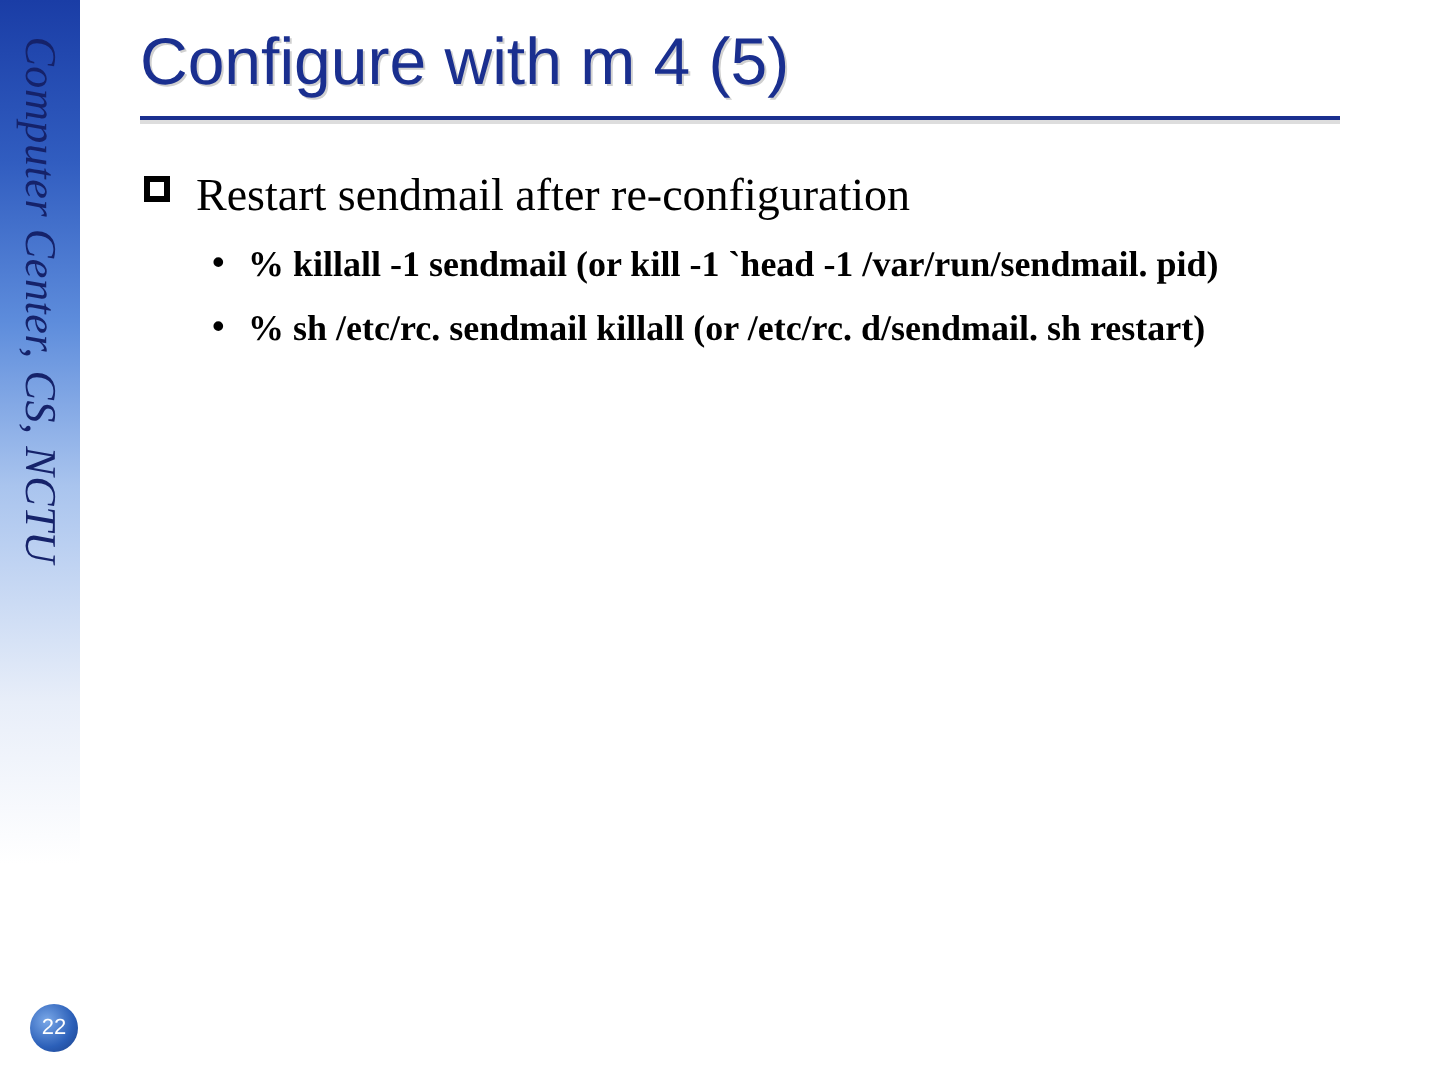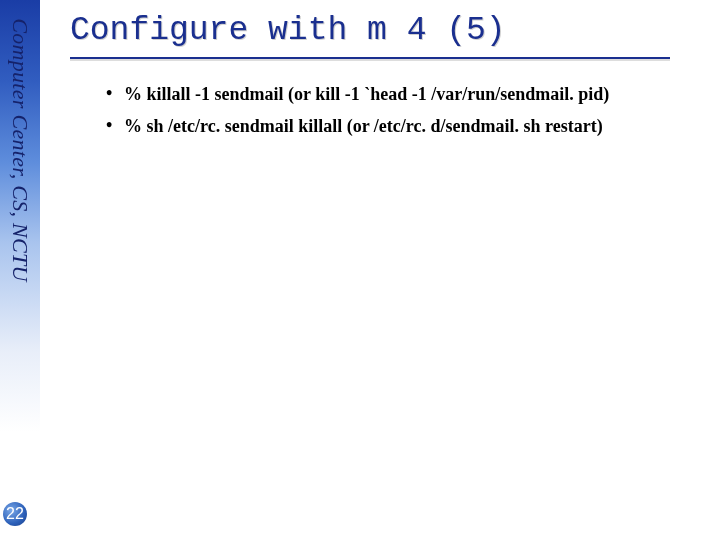--- a/index.html
+++ b/index.html
@@ -41,42 +41,42 @@
     font-family: "Times New Roman", serif;
     font-style: italic;
     font-weight: 500;
     font-size: 22px;
     color: #15226a;
     white-space: nowrap;
     letter-spacing: 0.3px;
   }
   .page-number-circle {
     position: absolute;
-    left: 3px;
+    left: 15px;
     bottom: 14px;
     width: 24px;
     height: 24px;
     border-radius: 50%;
     background: radial-gradient(circle at 35% 35%, #7aa8e8 0%, #2b5fb8 60%, #1b3f86 100%);
     color: #ffffff;
     font-family: Arial, sans-serif;
-    font-size: 16px;
+    font-size: 11px;
     line-height: 24px;
     text-align: center;
   }
   .content {
     position: absolute;
     left: 70px;
     top: 0;
     right: 10px;
     bottom: 0;
   }
   .title {
     margin-top: 12px;
-    font-family: Liberation Mono, monospace;
+    font-family: Liberation Sans, sans-serif;
     font-size: 33px;
     color: #1a2f8f;
     font-weight: 400;
     text-shadow: 1px 1px 0 rgba(120,120,120,0.35);
   }
   .title-rule {
     margin-top: 8px;
     width: 600px;
     height: 0;
     border-top: 2px solid #1a2f8f;
@@ -139,18 +139,19 @@
     <div class="sidebar-label">Computer Center, CS, NCTU</div>
   </div>
 
   <div class="page-number-circle">22</div>
 
   <div class="content">
     <div class="title">Configure with m 4 (5)</div>
     <div class="title-rule"></div>
 
     <div class="body">
+      <div class="lvl1">Restart sendmail after re-configuration</div>
       <div class="lvl2">% killall -1 sendmail   (or kill -1 `head -1 /var/run/sendmail. pid)</div>
       <div class="lvl2">% sh /etc/rc. sendmail killall  (or /etc/rc. d/sendmail. sh restart)</div>
     </div>
   </div>
 
 </div>
 
 </body></html>

